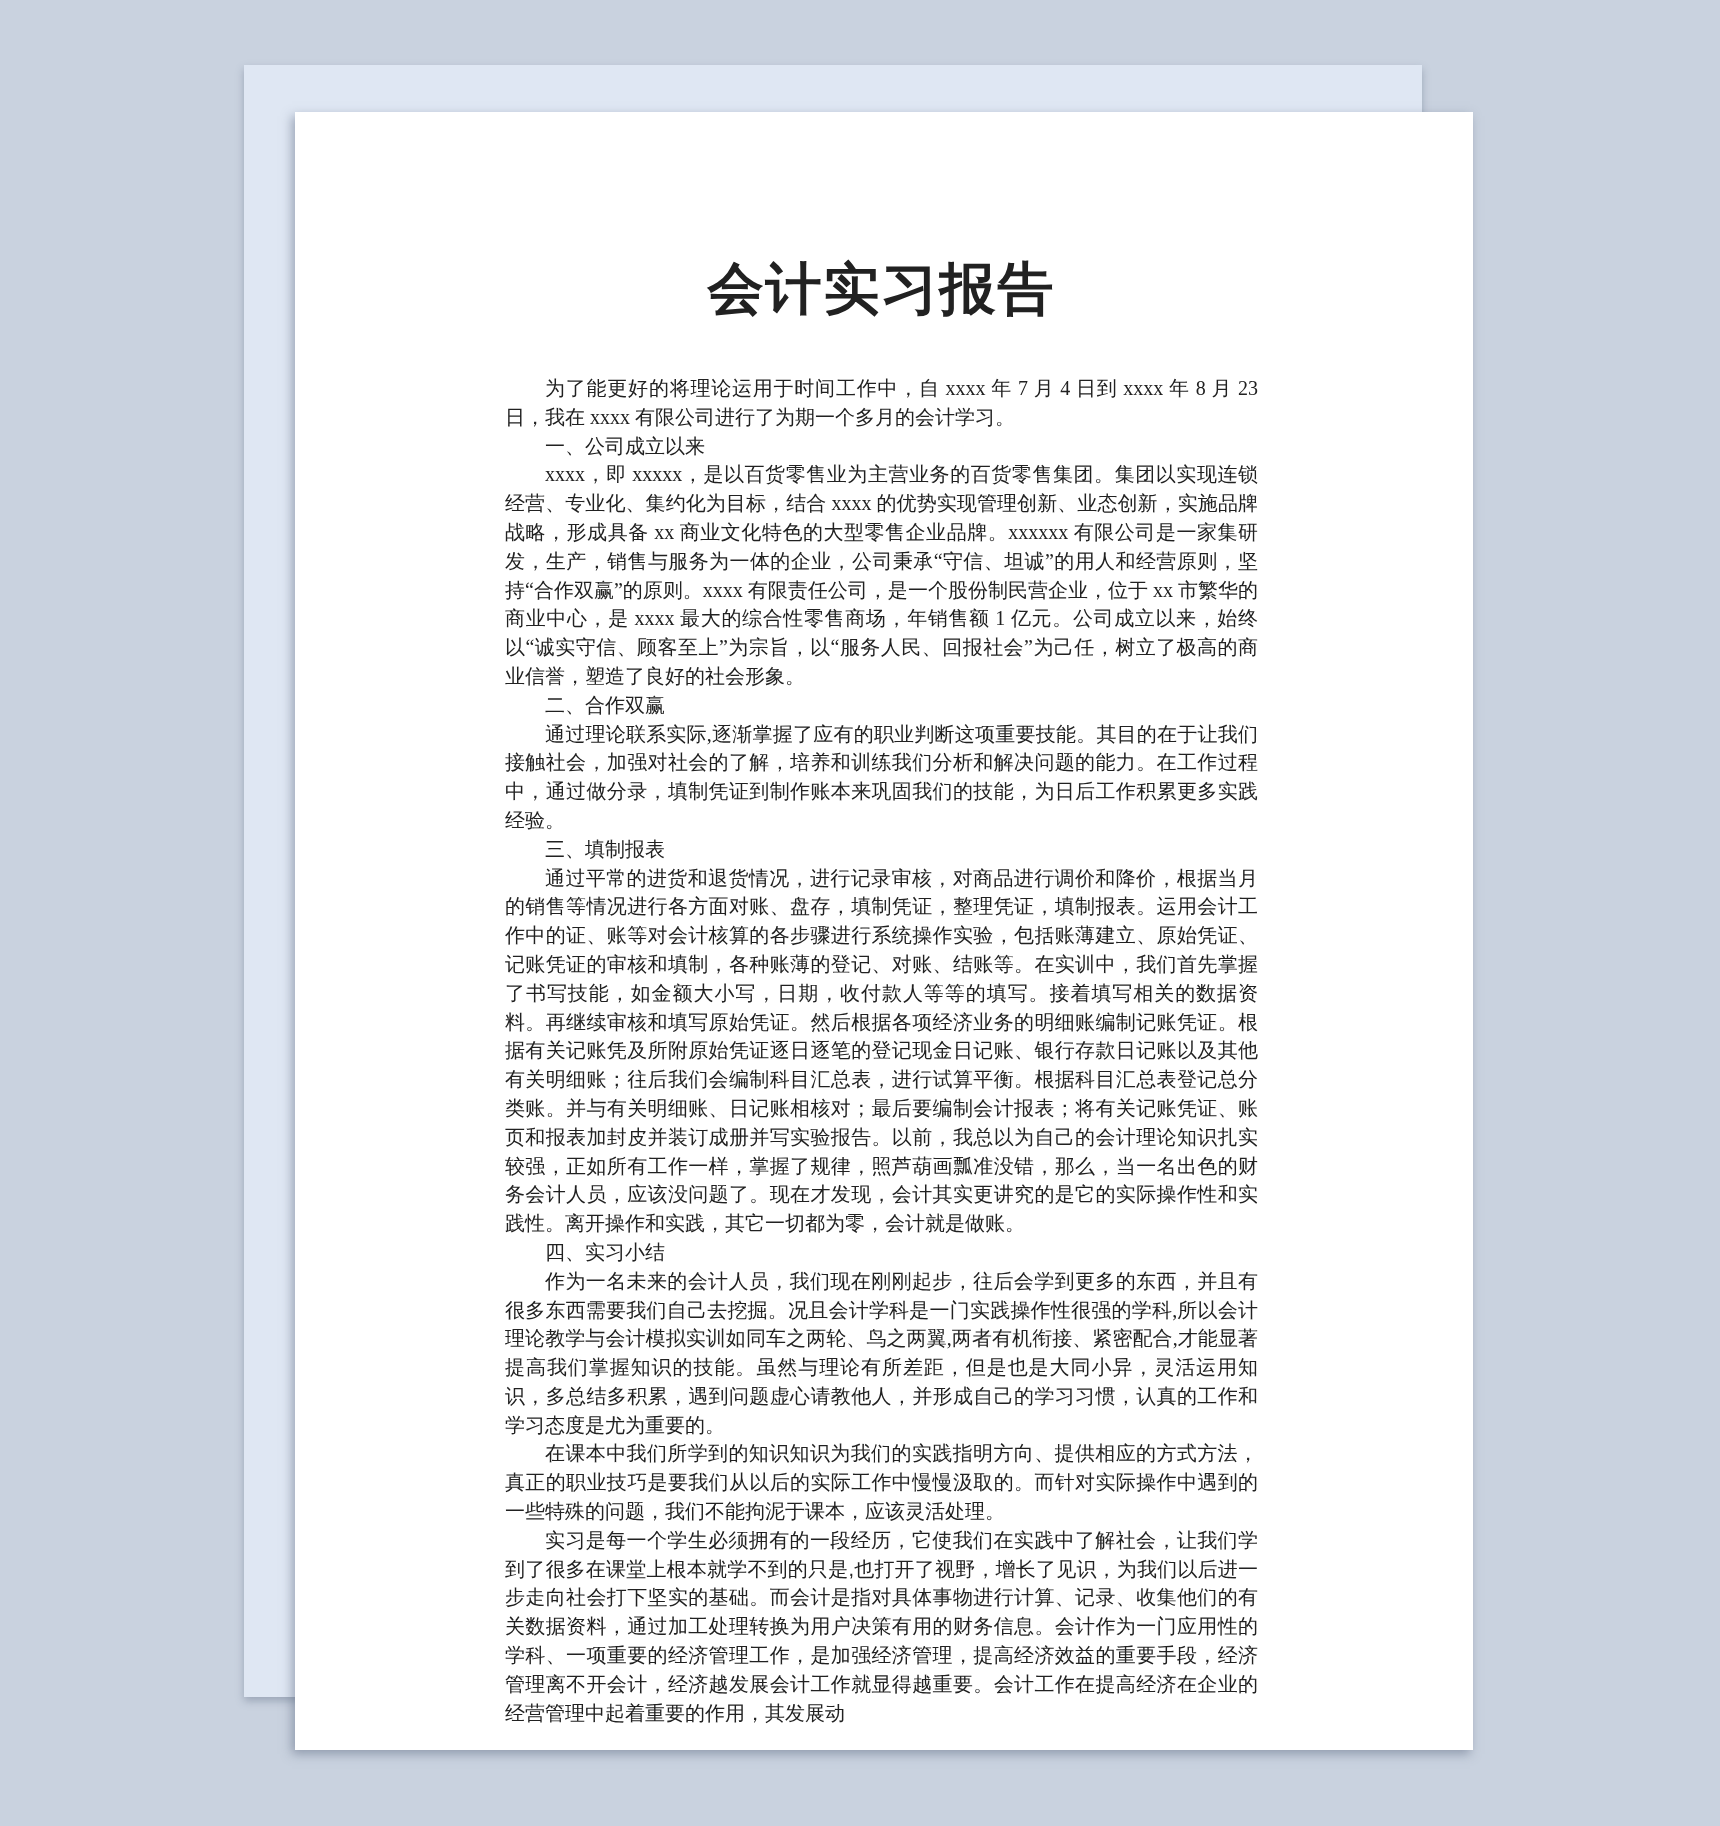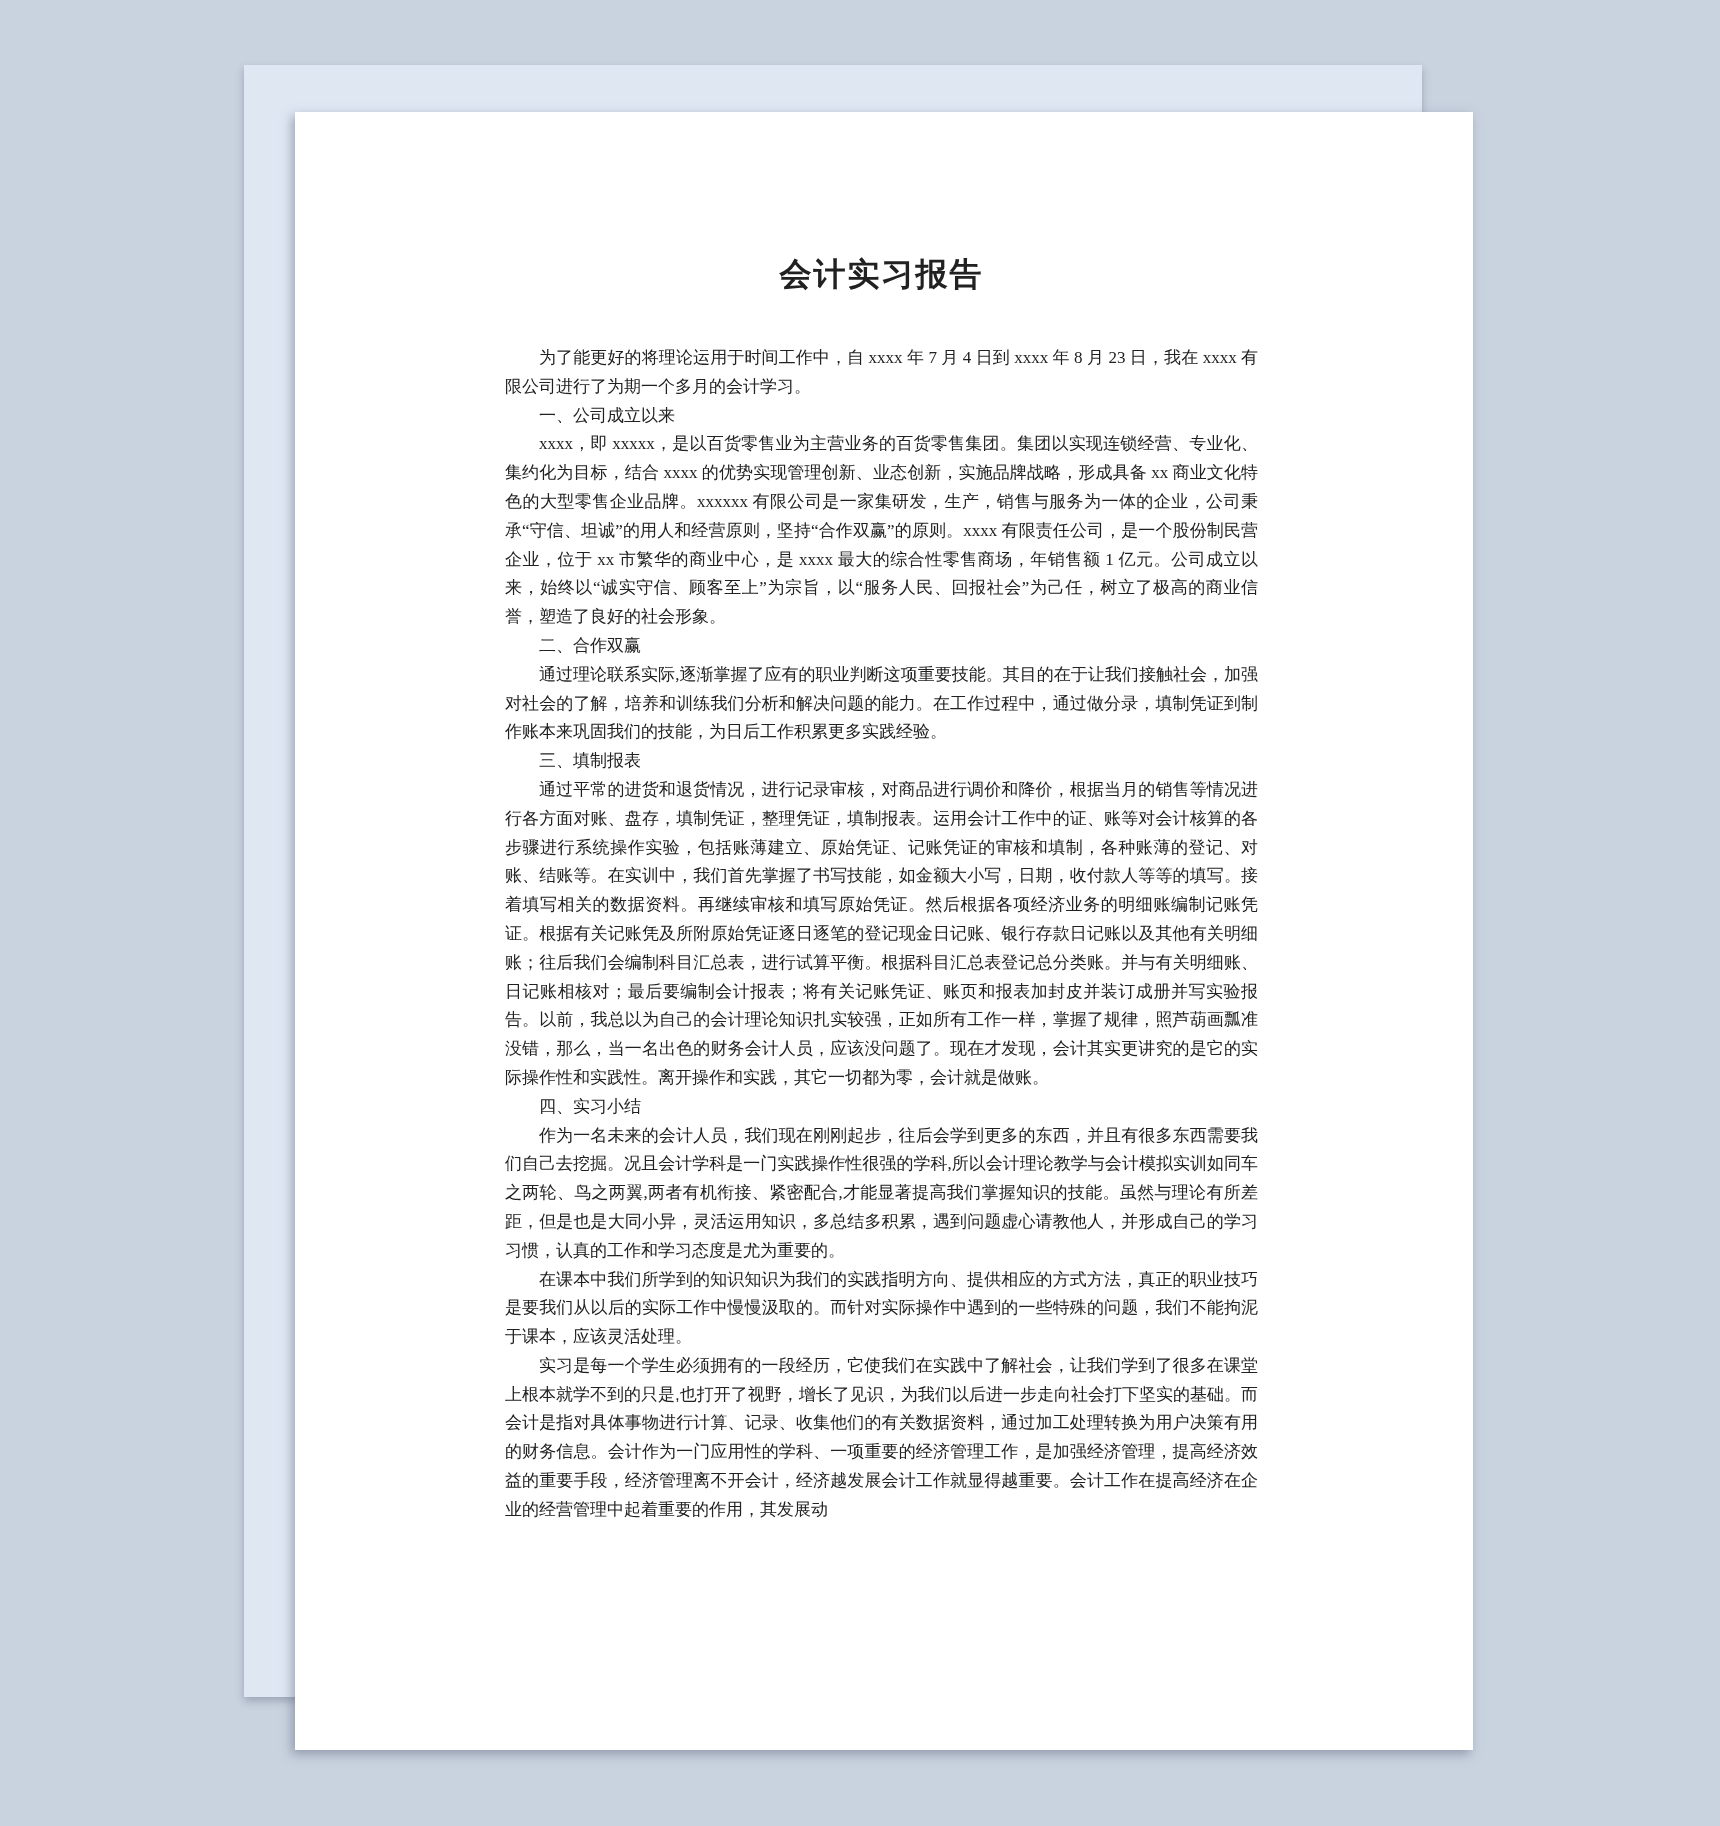--- a/index.html
+++ b/index.html
@@ -33,30 +33,30 @@
     height: 1638px;
     background: var(--front-page, #ffffff);
     box-shadow: -3px 4px 10px rgba(88, 100, 124, 0.50);
     overflow: hidden;
   }
   .doc-content {
     padding: 142px 215px 0 210px;
     color: var(--text, #212121);
   }
   .doc-title {
-    font-size: 32px;
+    font-size: 56px;
     line-height: 1.25;
     font-weight: bold;
     text-align: center;
     letter-spacing: 2px;
     margin: 0 0 50px 0;
     color: var(--text, #212121);
   }
   .para {
-    font-size: 17px;
+    font-size: 20px;
     line-height: 28.8px;
     margin: 0;
     text-align: justify;
     text-indent: 2em;
     word-break: break-all;
   }
   .para.alt {
     font-family: "Liberation Sans", "DejaVu Sans", sans-serif;
   }
 </style>

